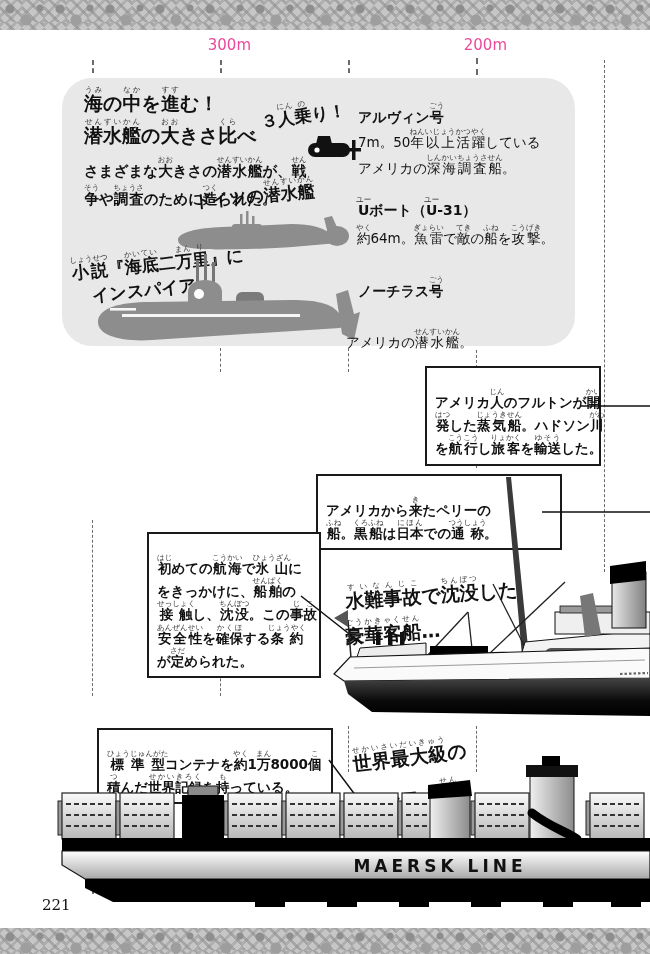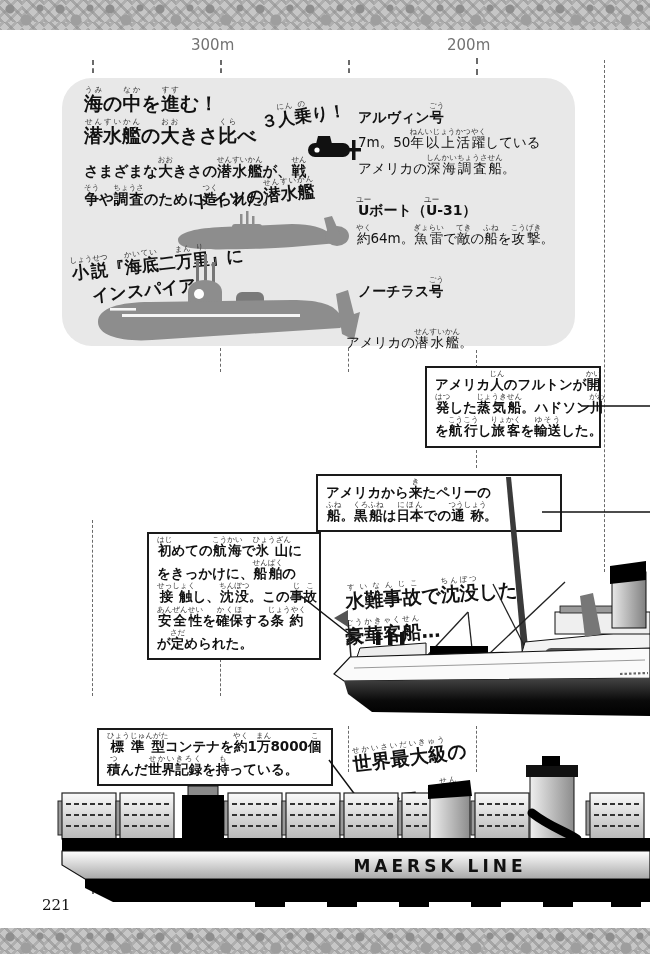--- a/index.html
+++ b/index.html
@@ -8,32 +8,32 @@
   .border-band{position:absolute;left:0;width:650px;background-color:#c6c6c6;
     background-image:
       radial-gradient(circle at 10px 9px, #8e8e8e 4px, rgba(0,0,0,0) 5px),
       radial-gradient(circle at 26px 20px, #9e9e9e 5px, rgba(0,0,0,0) 6px),
       radial-gradient(circle at 40px 8px, #8e8e8e 3px, rgba(0,0,0,0) 4px),
       repeating-linear-gradient(45deg, rgba(140,140,140,.55) 0 3px, rgba(0,0,0,0) 3px 9px),
       repeating-linear-gradient(-45deg, rgba(150,150,150,.5) 0 3px, rgba(0,0,0,0) 3px 9px);
     background-size:50px 28px,50px 28px,50px 28px,22px 22px,22px 22px;}
   .tick{position:absolute;width:0;border-left:2px dashed #6a6a6a;}
   .guide{position:absolute;width:0;border-left:1.6px dashed #6a6a6a;}
-  .scale-label{position:absolute;width:60px;text-align:left;font-size:15px;color:#737373;}
+  .scale-label{position:absolute;width:60px;text-align:right;font-size:15px;color:#ec4899;}
   #panel{position:absolute;left:62px;top:78px;width:513px;height:268px;background:#e8e8e8;border-radius:30px;}
   .jline{position:absolute;white-space:nowrap;line-height:1.05;}
   ruby{ruby-position:over;}
   rt{font-size:7.5px;font-weight:normal;color:#333;letter-spacing:0;}
   .t-title{font-size:19px;font-weight:bold;}
   .t-intro{font-size:14.5px;font-weight:bold;}
   .t-tag{font-size:17px;font-weight:bold;}
   .t-name{font-size:14px;font-weight:bold;}
   .t-desc{font-size:13.5px;}
   .t-hand{font-size:19px;font-weight:bold;}
-  .callout{position:absolute;background:#fff;border:2px solid #1a1a1a;padding:0 8px 6px 8px;}
+  .callout{position:absolute;background:#fff;border:2px solid #1a1a1a;padding:18px 8px 6px 8px;}
   .callout .jline{position:static;display:block;margin:2px 0;font-size:13.5px;font-weight:bold;}
   #page-num{position:absolute;left:42px;top:896px;font-size:15px;font-family:"DejaVu Serif","Liberation Serif",serif;}
   svg{display:block;}
 </style>
 </head>
 <body>
 
 <div id="page">
 
   <div class="border-band" style="top:0;height:30px;"></div>

